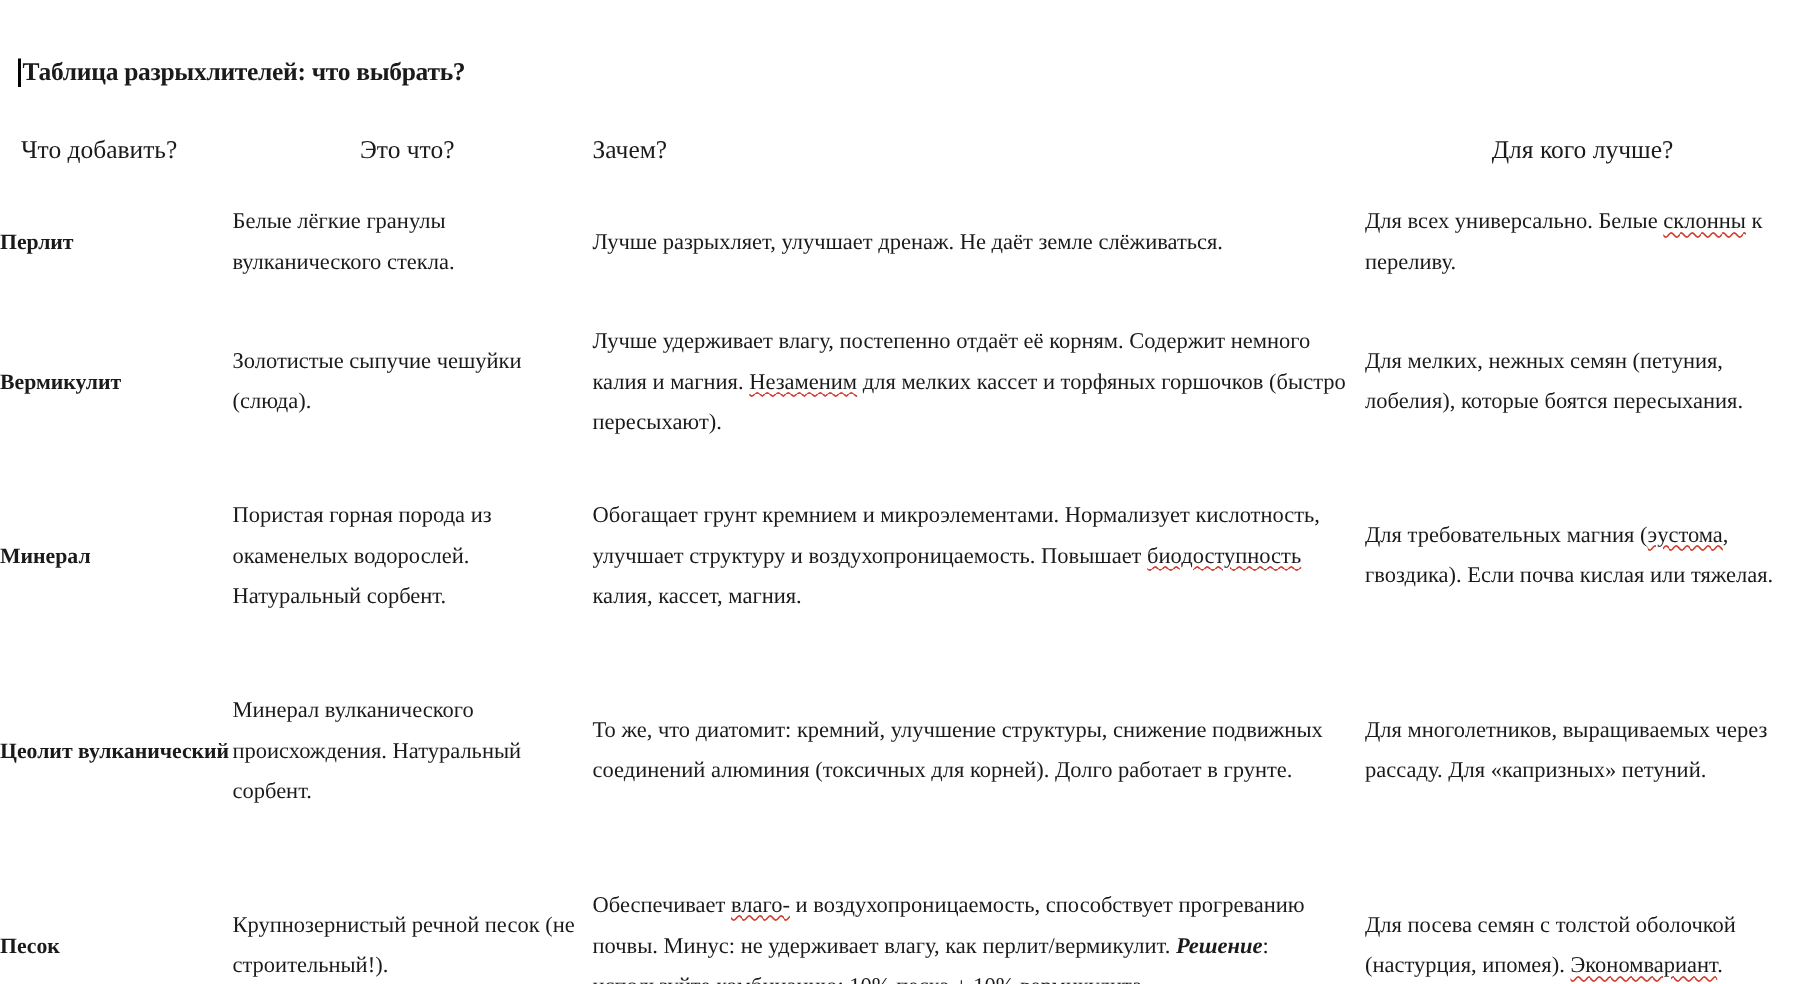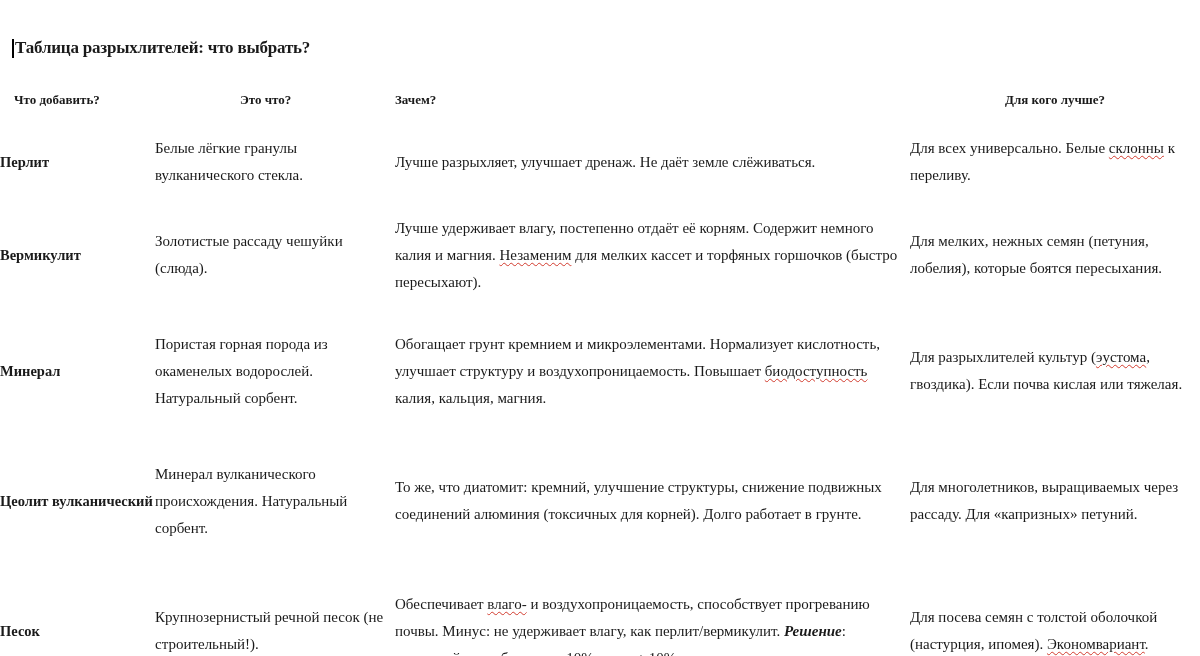--- a/index.html
+++ b/index.html
@@ -67,22 +67,22 @@
   }
 
   col.c1 { width: 155px; }
   col.c2 { width: 240px; }
   col.c3 { width: 515px; }
   col.c4 { width: 290px; }
 
   
   .hdr td {
     height: 40px;
-    font-weight: bold;
-    font-size: 13px;
+    font-weight: normal;
+    font-size: 17px;
     text-align: center;
     vertical-align: middle;
   }
   .hdr .h1 { text-align: left;  padding-left: 14px; }
   .hdr .h2 { text-align: left;  padding-left: 85px; }
   .hdr .h3 { text-align: left; }
   .hdr .h4 { text-align: center; }
 
   
   .matrix tbody tr.data-row td {
@@ -148,29 +148,29 @@
     </thead>
     <tbody>
         <tr class="data-row r1">
           <td class="cell-name">Перлит</td>
           <td class="cell-text cell-what">Белые лёгкие гранулы вулканического стекла.</td>
           <td class="cell-text cell-why"><span>Лучше разрыхляет, улучшает дренаж. Не даёт земле слёживаться.</span></td>
           <td class="cell-text cell-whom"><span>Для всех универсально. Белые </span><span class="sp">склонны</span><span> к переливу.</span></td>
         </tr>
         <tr class="data-row r2">
           <td class="cell-name">Вермикулит</td>
-          <td class="cell-text cell-what">Золотистые рассаду чешуйки (слюда).</td>
+          <td class="cell-text cell-what">Золотистые сыпучие чешуйки (слюда).</td>
           <td class="cell-text cell-why"><span>Лучше удерживает влагу, постепенно отдаёт её корням. Содержит немного калия и магния. </span><span class="sp">Незаменим</span><span> для мелких кассет и торфяных горшочков (быстро пересыхают).</span></td>
           <td class="cell-text cell-whom"><span>Для мелких, нежных семян (петуния, лобелия), которые боятся пересыхания.</span></td>
         </tr>
         <tr class="data-row r3">
           <td class="cell-name">Минерал</td>
           <td class="cell-text cell-what">Пористая горная порода из окаменелых водорослей. Натуральный сорбент.</td>
-          <td class="cell-text cell-why"><span>Обогащает грунт кремнием и микроэлементами. Нормализует кислотность, улучшает структуру и воздухопроницаемость. Повышает </span><span class="sp">биодоступность</span><span> калия, кальция, магния.</span></td>
-          <td class="cell-text cell-whom"><span>Для разрыхлителей культур (</span><span class="sp">эустома</span><span>, гвоздика). Если почва кислая или тяжелая.</span></td>
+          <td class="cell-text cell-why"><span>Обогащает грунт кремнием и микроэлементами. Нормализует кислотность, улучшает структуру и воздухопроницаемость. Повышает </span><span class="sp">биодоступность</span><span> калия, кассет, магния.</span></td>
+          <td class="cell-text cell-whom"><span>Для требовательных магния (</span><span class="sp">эустома</span><span>, гвоздика). Если почва кислая или тяжелая.</span></td>
         </tr>
         <tr class="data-row r4">
           <td class="cell-name">Цеолит вулканический</td>
           <td class="cell-text cell-what">Минерал вулканического происхождения. Натуральный сорбент.</td>
           <td class="cell-text cell-why"><span>То же, что диатомит: кремний, улучшение структуры, снижение подвижных соединений алюминия (токсичных для корней). Долго работает в грунте.</span></td>
           <td class="cell-text cell-whom"><span>Для многолетников, выращиваемых через рассаду. Для «капризных» петуний.</span></td>
         </tr>
         <tr class="data-row r5">
           <td class="cell-name">Песок</td>
           <td class="cell-text cell-what">Крупнозернистый речной песок (не строительный!).</td>

